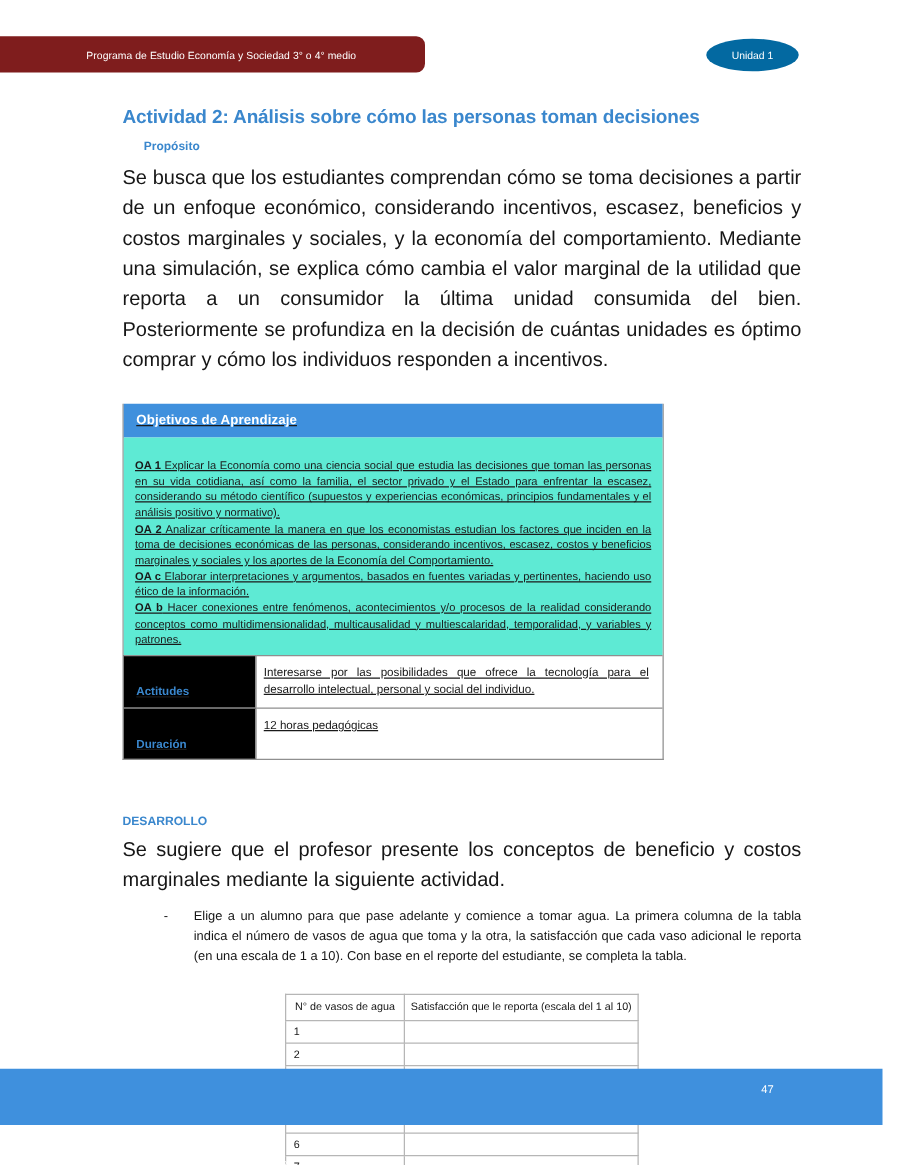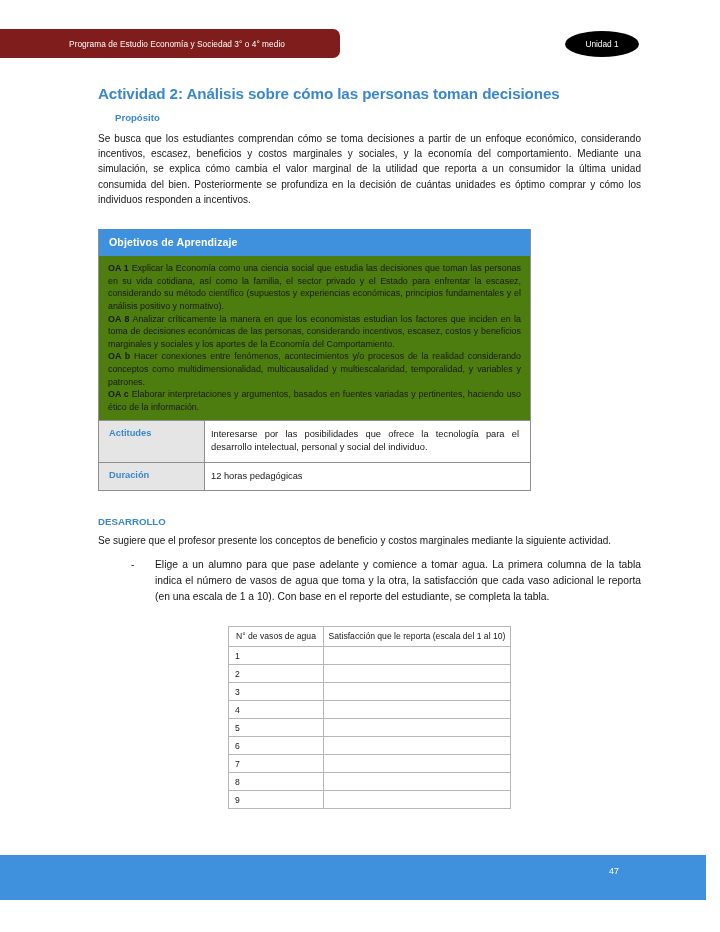--- a/index.html
+++ b/index.html
@@ -37,21 +37,21 @@
     white-space: nowrap;
     padding-left: 14px;
   }
 
   .unit-badge {
     position: absolute;
     left: 565px;
     top: 31px;
     width: 74px;
     height: 26px;
-    background: #000000;
+    background: #0369a1;
     border-radius: 50%;
     display: flex;
     align-items: center;
     justify-content: center;
   }
   .unit-badge-label {
     color: #ffffff;
     font-size: 8.3px;
     white-space: nowrap;
   }
@@ -75,85 +75,86 @@
 
   .subhead {
     color: #3a87cd;
     font-size: 9.6px;
     font-weight: bold;
     margin: 0 0 8px 0;
     padding-left: 17px;
   }
 
   .body-par {
-    font-size: 10px;
+    font-size: 16px;
     line-height: 1.52;
     text-align: justify;
     margin: 0;
     color: #161616;
   }
 
   
   .oa-block {
     margin-top: 22px;
     border: 1px solid #8f8f8f;
     border-top: none;
     width: 433px;
     box-sizing: border-box;
+    text-decoration: underline;
   }
   .oa-header {
     background: #3f90dd;
     color: #ffffff;
     font-size: 10.6px;
     font-weight: bold;
     padding: 7px 10px 8px 10px;
     letter-spacing: 0.1px;
   }
   .oa-body {
-    padding: 6px 9px 6px 9px;
+    padding: 16px 9px 6px 9px;
     font-size: 8.9px;
     line-height: 1.42;
     text-align: justify;
-    background: #4d7c0f;
+    background: #5eead4;
   }
   .oa-item {
     margin: 0;
   }
   .oa-item b {
     font-weight: bold;
   }
 
   .meta-table {
     width: 100%;
     border-collapse: collapse;
     table-layout: fixed;
   }
   .meta-table td {
     border-top: 1px solid #8f8f8f;
     vertical-align: top;
     font-size: 9.3px;
   }
   .meta-label {
     width: 95px;
-    background: #e5e5e5;
-    color: #3a87cd;
-    font-weight: bold;
-    padding: 7px 0 7px 10px;
+    background: #000000;
+    color: #3a87cd;
+    font-weight: bold;
+    padding: 23px 0 7px 10px;
     border-right: 1px solid #8f8f8f;
   }
   .meta-value {
     padding: 7px 11px 7px 6px;
     text-align: justify;
     line-height: 1.45;
     color: #161616;
   }
 
   
   .desarrollo-wrap {
-    margin-top: 25px;
+    margin-top: 44px;
   }
   .desarrollo-title {
     color: #3a87cd;
     font-size: 9.7px;
     font-weight: bold;
     margin: 0 0 6px 0;
   }
   .experience-title {
     color: #3a87cd;
     font-size: 9.7px;
@@ -256,23 +257,23 @@
 
   <div class="subhead">Propósito</div>
 
   <p class="body-par">Se busca que los estudiantes comprendan cómo se toma decisiones a partir de un enfoque económico, considerando incentivos, escasez, beneficios y costos marginales y sociales, y la economía del comportamiento. Mediante una simulación, se explica cómo cambia el valor marginal de la utilidad que reporta a un consumidor la última unidad consumida del bien. Posteriormente se profundiza en la decisión de cuántas unidades es óptimo comprar y cómo los individuos responden a incentivos.</p>
 
   <div class="oa-block">
     <div class="oa-header">Objetivos de Aprendizaje</div>
 
     <div class="oa-body">
       <p class="oa-item"><b>OA 1</b><span> Explicar la Economía como una ciencia social que estudia las decisiones que toman las personas en su vida cotidiana, así como la familia, el sector privado y el Estado para enfrentar la escasez, considerando su método científico (supuestos y experiencias económicas, principios fundamentales y el análisis positivo y normativo).</span></p>
-      <p class="oa-item"><b>OA 8</b><span> Analizar críticamente la manera en que los economistas estudian los factores que inciden en la toma de decisiones económicas de las personas, considerando incentivos, escasez, costos y beneficios marginales y sociales y los aportes de la Economía del Comportamiento.</span></p>
+      <p class="oa-item"><b>OA 2</b><span> Analizar críticamente la manera en que los economistas estudian los factores que inciden en la toma de decisiones económicas de las personas, considerando incentivos, escasez, costos y beneficios marginales y sociales y los aportes de la Economía del Comportamiento.</span></p>
+      <p class="oa-item"><b>OA c</b><span> Elaborar interpretaciones y argumentos, basados en fuentes variadas y pertinentes, haciendo uso ético de la información.</span></p>
       <p class="oa-item"><b>OA b</b><span> Hacer conexiones entre fenómenos, acontecimientos y/o procesos de la realidad considerando conceptos como multidimensionalidad, multicausalidad y multiescalaridad, temporalidad, y variables y patrones.</span></p>
-      <p class="oa-item"><b>OA c</b><span> Elaborar interpretaciones y argumentos, basados en fuentes variadas y pertinentes, haciendo uso ético de la información.</span></p>
     </div>
 
     <table class="meta-table">
       <tbody>
         <tr>
           <td class="meta-label">Actitudes</td>
           <td class="meta-value">Interesarse por las posibilidades que ofrece la tecnología para el desarrollo intelectual, personal y social del individuo.</td>
         </tr>
         <tr>
           <td class="meta-label">Duración</td>

